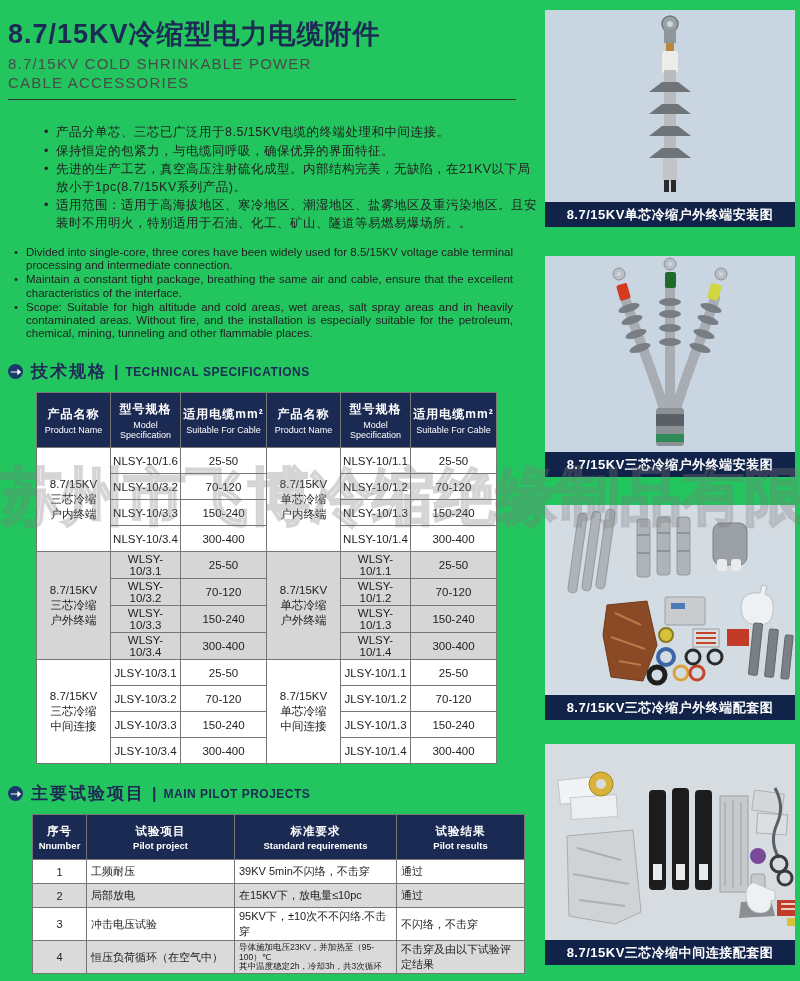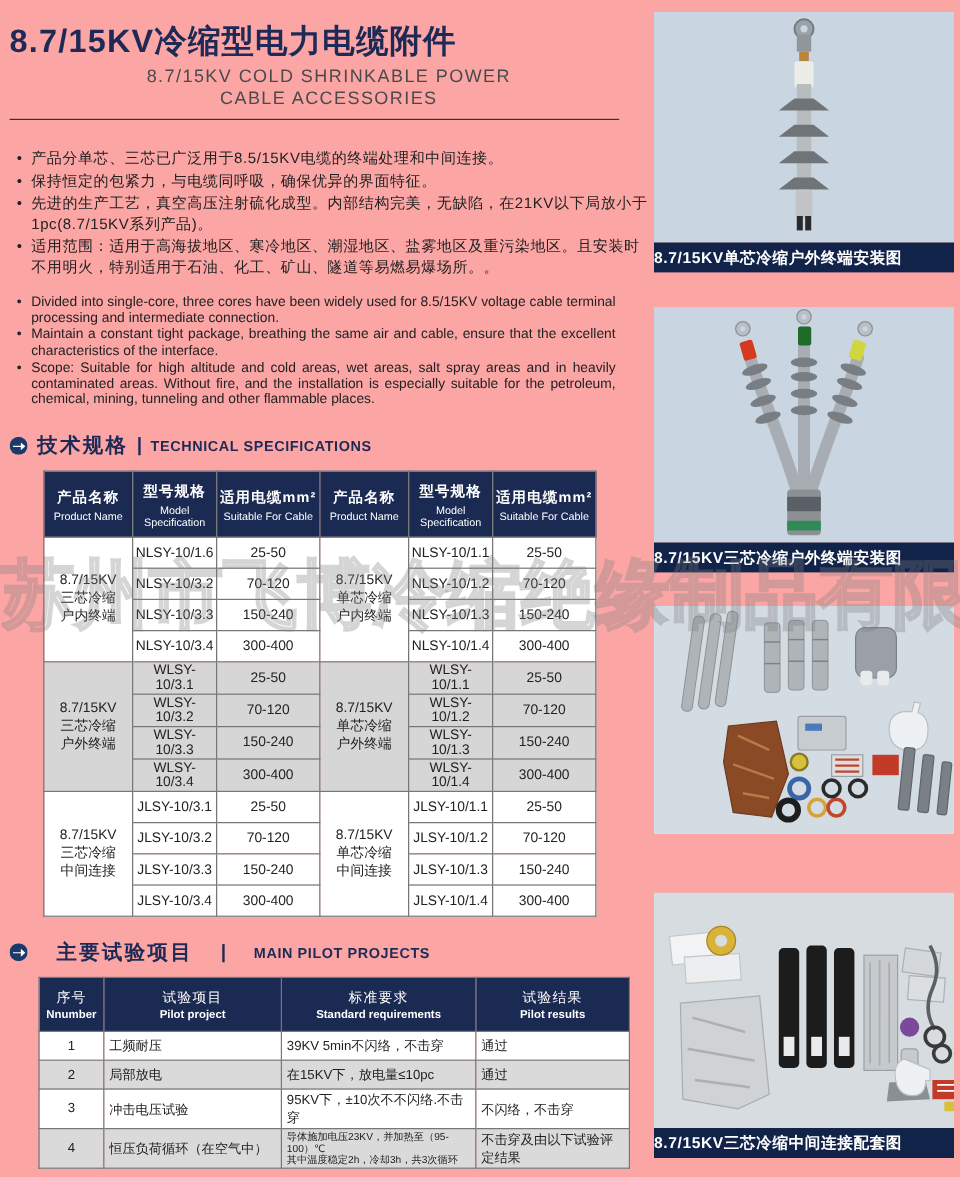--- a/index.html
+++ b/index.html
@@ -1,59 +1,59 @@
 <!DOCTYPE html>
 <html><head>
 <meta charset="utf-8">
 <style>
   html,body{margin:0;padding:0;background:#fff;}
-  .page{position:relative;width:800px;height:981px;background:#fca5a5;overflow:hidden;
+  .page{position:relative;width:800px;height:981px;background:#22c55e;overflow:hidden;
         font-family:"Liberation Sans","DejaVu Sans",sans-serif;color:#222;}
   
   .left{position:absolute;left:0;top:0;width:540px;padding:12px 0 0 8px;box-sizing:border-box;}
   .title-cn{font-size:27px;font-weight:bold;color:#1d2a56;letter-spacing:1px;margin:4px 0 2px 0;}
-  .title-en{font-size:15px;line-height:19px;color:#4a4a4a;letter-spacing:1.2px;text-align:center;}
+  .title-en{font-size:15px;line-height:19px;color:#4a4a4a;letter-spacing:1.2px;}
   .rule{width:508px;border-top:1.5px solid #333;margin-top:7px;}
   ul.feat{margin:24px 0 0 0;padding:0 0 0 18px;list-style:none;}
   ul.feat li{position:relative;padding-left:0;}
   ul.feat li:before{content:"•";position:absolute;left:-12px;color:#222;}
   ul.feat-cn{font-size:12.5px;line-height:17.5px;letter-spacing:.5px;}
-  ul.feat-cn li{margin-bottom:1px;}
+  ul.feat-cn li{margin-bottom:1px;margin-left:30px;}
   ul.feat-en{margin-top:14px;font-size:11.5px;line-height:13.2px;text-align:justify;width:505px;box-sizing:border-box;}
   ul.feat-en li{margin-bottom:1px;}
   .sec-head{display:flex;align-items:center;margin-top:20px;}
   .sec-icon{width:15px;height:15px;margin-right:8px;flex:0 0 auto;}
   .sec-cn{font-size:17px;font-weight:bold;color:#1d2a56;letter-spacing:2px;}
   .sec-div{margin:0 7px;color:#1d2a56;font-weight:bold;font-size:16px;}
   .sec-en{font-size:12px;font-weight:bold;color:#1d2a56;letter-spacing:.5px;}
   
   table{border-collapse:collapse;}
   .spec-table{margin:9px 0 0 28px;width:453px;table-layout:fixed;}
   .spec-table th,.spec-table td{border:1px solid #777;text-align:center;vertical-align:middle;}
   .spec-table th{background:#1b2a52;color:#fff;height:50px;padding:2px;}
   .spec-table th .h-cn{font-size:12px;font-weight:bold;letter-spacing:1px;}
   .spec-table th .h-en{font-size:9px;font-weight:normal;margin-top:2px;}
   .spec-table td{height:23px;font-size:11.5px;background:#fff;}
   .spec-table td.prod{font-size:11.5px;line-height:15px;white-space:pre-line;margin-left:36px;}
   .spec-table tr.shaded td{background:#d6d6d6;}
   .pilot-table{margin:9px 0 0 24px;width:492px;table-layout:fixed;}
   .pilot-table th,.pilot-table td{border:1px solid #777;vertical-align:middle;}
   .pilot-table th{background:#1b2a52;color:#fff;height:40px;padding:2px;text-align:center;}
-  .pilot-table th .h-cn{font-size:11.5px;font-weight:normal;letter-spacing:1px;}
+  .pilot-table th .h-cn{font-size:11.5px;font-weight:bold;letter-spacing:1px;}
   .pilot-table th .h-en{font-size:9.5px;font-weight:bold;margin-top:1px;}
   .pilot-table td{height:21px;font-size:11px;padding:1px 4px;background:#fff;}
   .pilot-table tr:nth-child(even) td{background:#dadada;}
   .pilot-table td.no{text-align:center;}
   .pilot-table td .sm,.pilot-table td.smcell{font-size:8.5px;line-height:9.5px;white-space:pre-line;}
   
   .right{position:absolute;left:540px;top:0;width:260px;height:981px;}
   .photo-block{position:absolute;left:5px;width:250px;}
   .photo{width:250px;background:#cad5e2;}
   .caption{height:25px;line-height:25px;background:#12234a;color:#fff;
-           font-size:13px;font-weight:bold;letter-spacing:.5px;}
+           font-size:13px;font-weight:bold;text-align:center;letter-spacing:.5px;}
   
   .watermark{position:absolute;left:0;top:462px;width:100%;height:70px;line-height:70px;
              font-size:62px;font-weight:bold;white-space:nowrap;overflow:hidden;
              color:transparent;-webkit-text-stroke:2px rgba(125,125,125,.32);
              pointer-events:none;z-index:5;}
 </style>
 </head>
 <body>
 
 <div class="page">
@@ -213,21 +213,21 @@
         </tr>
         <tr>
           <td>JLSY-10/3.4</td>
           <td>300-400</td>
           <td>JLSY-10/1.4</td>
           <td>300-400</td>
         </tr>
       </tbody>
     </table>
 
-    <div class="sec-head" style="margin-top:18px;gap:16px;">
+    <div class="sec-head" style="margin-top:18px;">
       <svg class="sec-icon" viewBox="0 0 16 16">
         <circle cx="8" cy="8" r="8" fill="#1b3a6b"></circle>
         <path d="M3 8 L10 8 L10 5 L14 8.5 L10 12 L10 9 L3 9 Z" fill="#fff"></path>
       </svg>
       <span class="sec-cn">主要试验项目</span>
       <span class="sec-div">|</span>
       <span class="sec-en">MAIN PILOT PROJECTS</span>
     </div>
 
     <table class="pilot-table">
@@ -382,20 +382,21 @@
         <circle cx="136" cy="168" r="7" fill="none" stroke="#d8a23a" stroke-width="3"></circle>
         <circle cx="152" cy="168" r="7" fill="none" stroke="#c2452a" stroke-width="3"></circle>
         <circle cx="148" cy="152" r="7" fill="none" stroke="#2a2a2a" stroke-width="3"></circle>
         <circle cx="170" cy="152" r="7" fill="none" stroke="#2a2a2a" stroke-width="3"></circle>
         <g fill="#7a8085" stroke="#5f6568">
           <rect x="206" y="118" width="9" height="52" rx="2" transform="rotate(6 210 144)"></rect>
           <rect x="222" y="124" width="9" height="48" rx="2" transform="rotate(6 226 148)"></rect>
           <rect x="238" y="130" width="8" height="44" rx="2" transform="rotate(6 242 152)"></rect>
         </g>
       </svg>
+      <div class="caption">8.7/15KV三芯冷缩户外终端配套图</div>
     </div>
 
     <div class="photo-block" style="top:744px;">
       <svg class="photo" viewBox="0 0 250 196" style="height:196px;display:block;">
         <rect width="250" height="196" fill="#d7dce0"></rect>
         <rect x="14" y="34" width="46" height="24" fill="#f2f3f4" stroke="#c2c6c9" transform="rotate(-6 37 46)"></rect>
         <rect x="26" y="52" width="46" height="22" fill="#eceeef" stroke="#c2c6c9" transform="rotate(-4 49 63)"></rect>
         <circle cx="56" cy="40" r="12" fill="#d9b23a" stroke="#a8861f"></circle>
         <circle cx="56" cy="40" r="5" fill="#d7dce0"></circle>
         <path d="M22,92 L88,86 L96,168 L70,180 L24,172 Z" fill="#cfd3d6" stroke="#a8adb1"></path>

